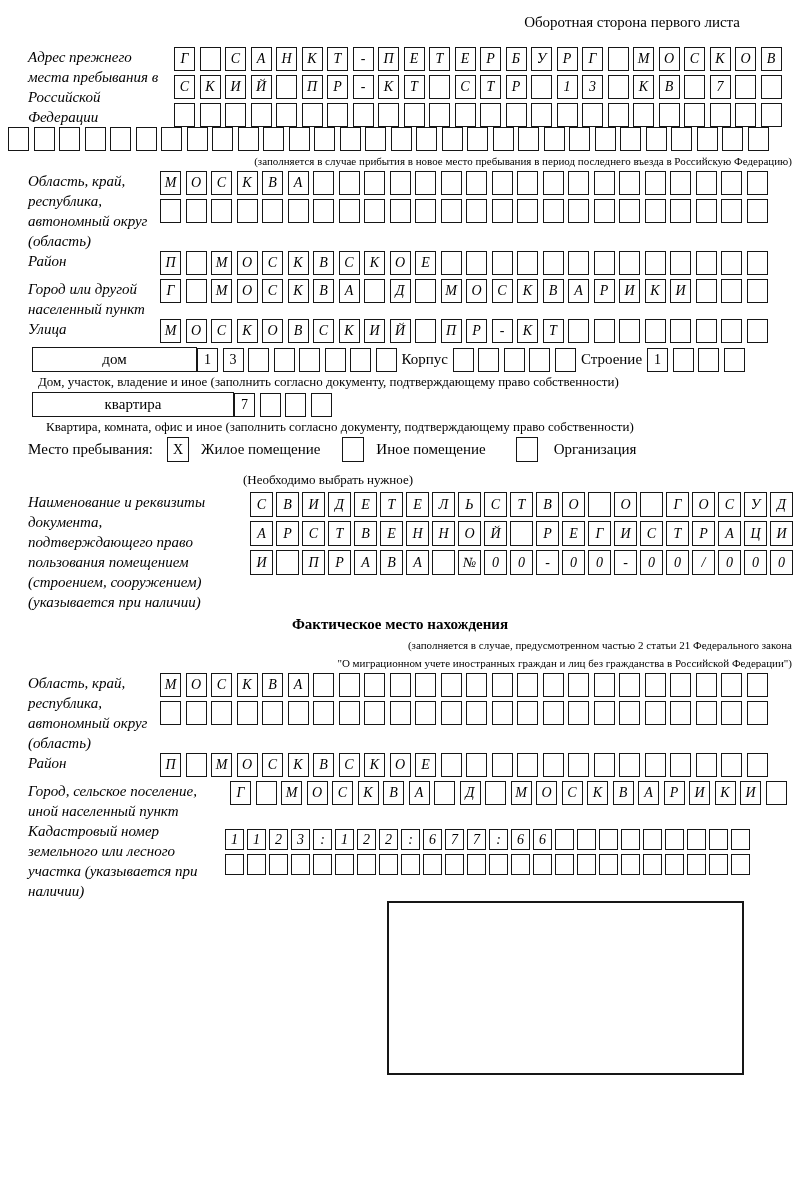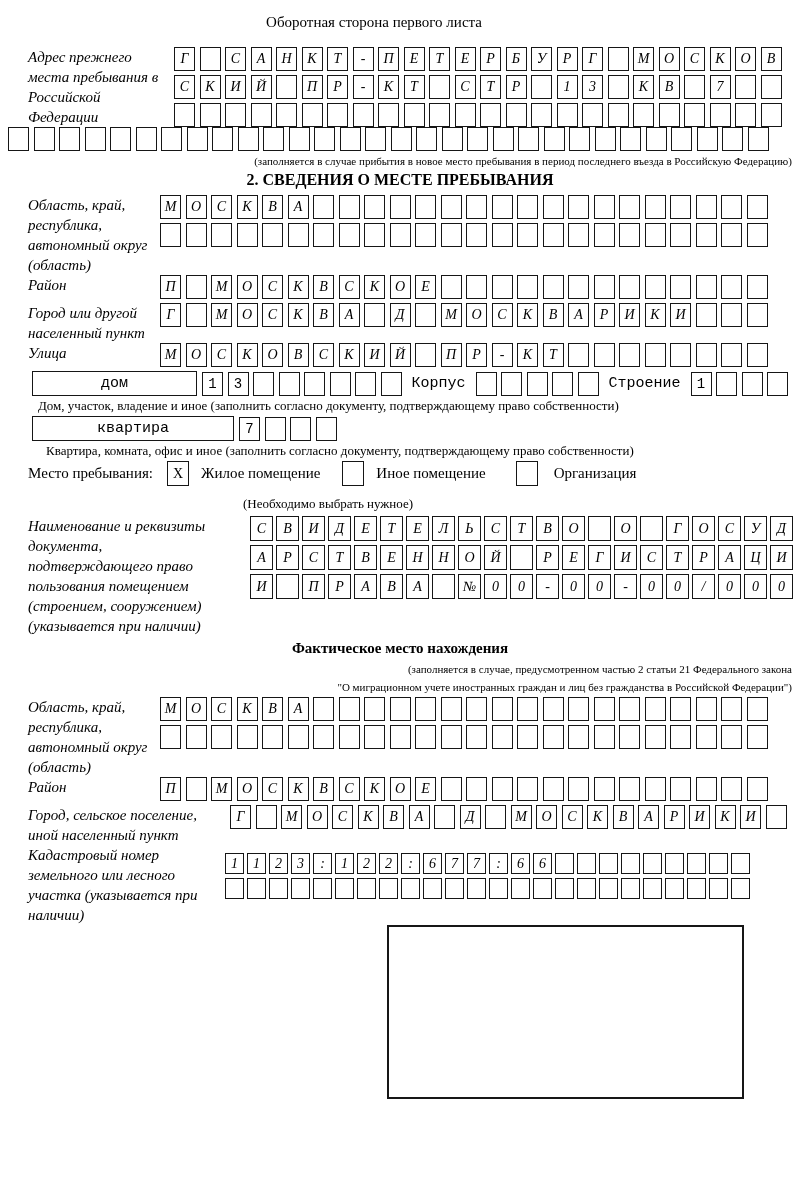--- a/index.html
+++ b/index.html
@@ -1,39 +1,39 @@
 <!DOCTYPE html>
 <html><head>
 <meta charset="utf-8">
 <style>
   html,body{margin:0;padding:0;background:#fff;}
   .page{position:relative;width:800px;height:1180px;box-sizing:border-box;
         padding:14px 8px 0 8px;background:#fff;color:#000;overflow:hidden;
         font-family:"Liberation Serif","DejaVu Serif",serif;}
-  .hdr-note{text-align:center;padding-right:52px;font-size:15px;margin-bottom:16px;}
+  .hdr-note{text-align:right;padding-right:52px;font-size:15px;margin-bottom:16px;}
   .frow{display:flex;align-items:flex-start;font-style:italic;}
   .flabel{font-size:15px;line-height:20px;padding-left:20px;box-sizing:border-box;flex-shrink:0;}
   .lab-address{width:166px;}
   .lab-std{width:152px;}
   .lab-doc{width:242px;padding-right:34px;}
   .lab-city2{width:222px;}
   .lab-kad{width:217px;}
   .rows{display:flex;flex-direction:column;}
   .cells{display:flex;column-gap:4.5px;margin-bottom:4px;}
   .cell{width:21px;height:24px;border:1.5px solid #161616;box-sizing:border-box;
         display:flex;align-items:center;justify-content:center;font-size:14px;flex-shrink:0;}
   .cells.doc{column-gap:3px;}
   .cells.doc .cell{width:23px;height:25px;}
   .cells.small{column-gap:3px;}
   .cells.small .cell{width:19px;height:21px;}
   .fullrow{margin-bottom:2px;}
   .caption{font-size:11px;line-height:16px;text-align:right;margin-bottom:2px;}
   .sec-title{font-weight:bold;font-size:16px;text-align:center;margin:2px 0 6px 0;}
   .sub-title{font-weight:bold;font-size:15px;text-align:center;margin:4px 0 4px 0;}
-  .inline-row{display:flex;align-items:center;padding-left:24px;margin-bottom:2px;column-gap:5px;font-family:Liberation Mono, monospace;}
+  .inline-row{display:flex;align-items:center;padding-left:24px;margin-bottom:2px;}
   .widebox{border:1.5px solid #161616;height:25px;box-sizing:border-box;flex-shrink:0;
            display:flex;align-items:center;justify-content:center;font-size:15px;}
   .dom-box{width:165px;}
   .kv-box{width:202px;}
   .inline-lab{font-size:15px;margin:0 5px;}
   .left-caption{font-size:13px;line-height:16px;margin-bottom:2px;}
   .pl38{padding-left:30px;}
   .pl45{padding-left:38px;}
   .mesto-row{display:flex;align-items:center;padding-left:20px;font-size:15px;margin-bottom:10px;}
   .mesto-row .cell{width:22px;height:25px;}
@@ -163,21 +163,20 @@
       <span class="cell"></span>
       <span class="cell"></span>
       <span class="cell"></span>
       <span class="cell"></span>
       <span class="cell"></span>
       <span class="cell"></span>
       <span class="cell"></span>
     </div>
   <div class="caption">(заполняется в случае прибытия в новое место пребывания в период последнего въезда в Российскую Федерацию)</div>
 
-  <div class="sec-title">2. СВЕДЕНИЯ О МЕСТЕ ПРЕБЫВАНИЯ</div>
 
   <div class="frow">
     <div class="flabel lab-std">Область, край, республика, автономный округ (область)</div>
     <div class="rows">
       <div class="cells">
           <span class="cell">М</span>
           <span class="cell">О</span>
           <span class="cell">С</span>
           <span class="cell">К</span>
           <span class="cell">В</span>

